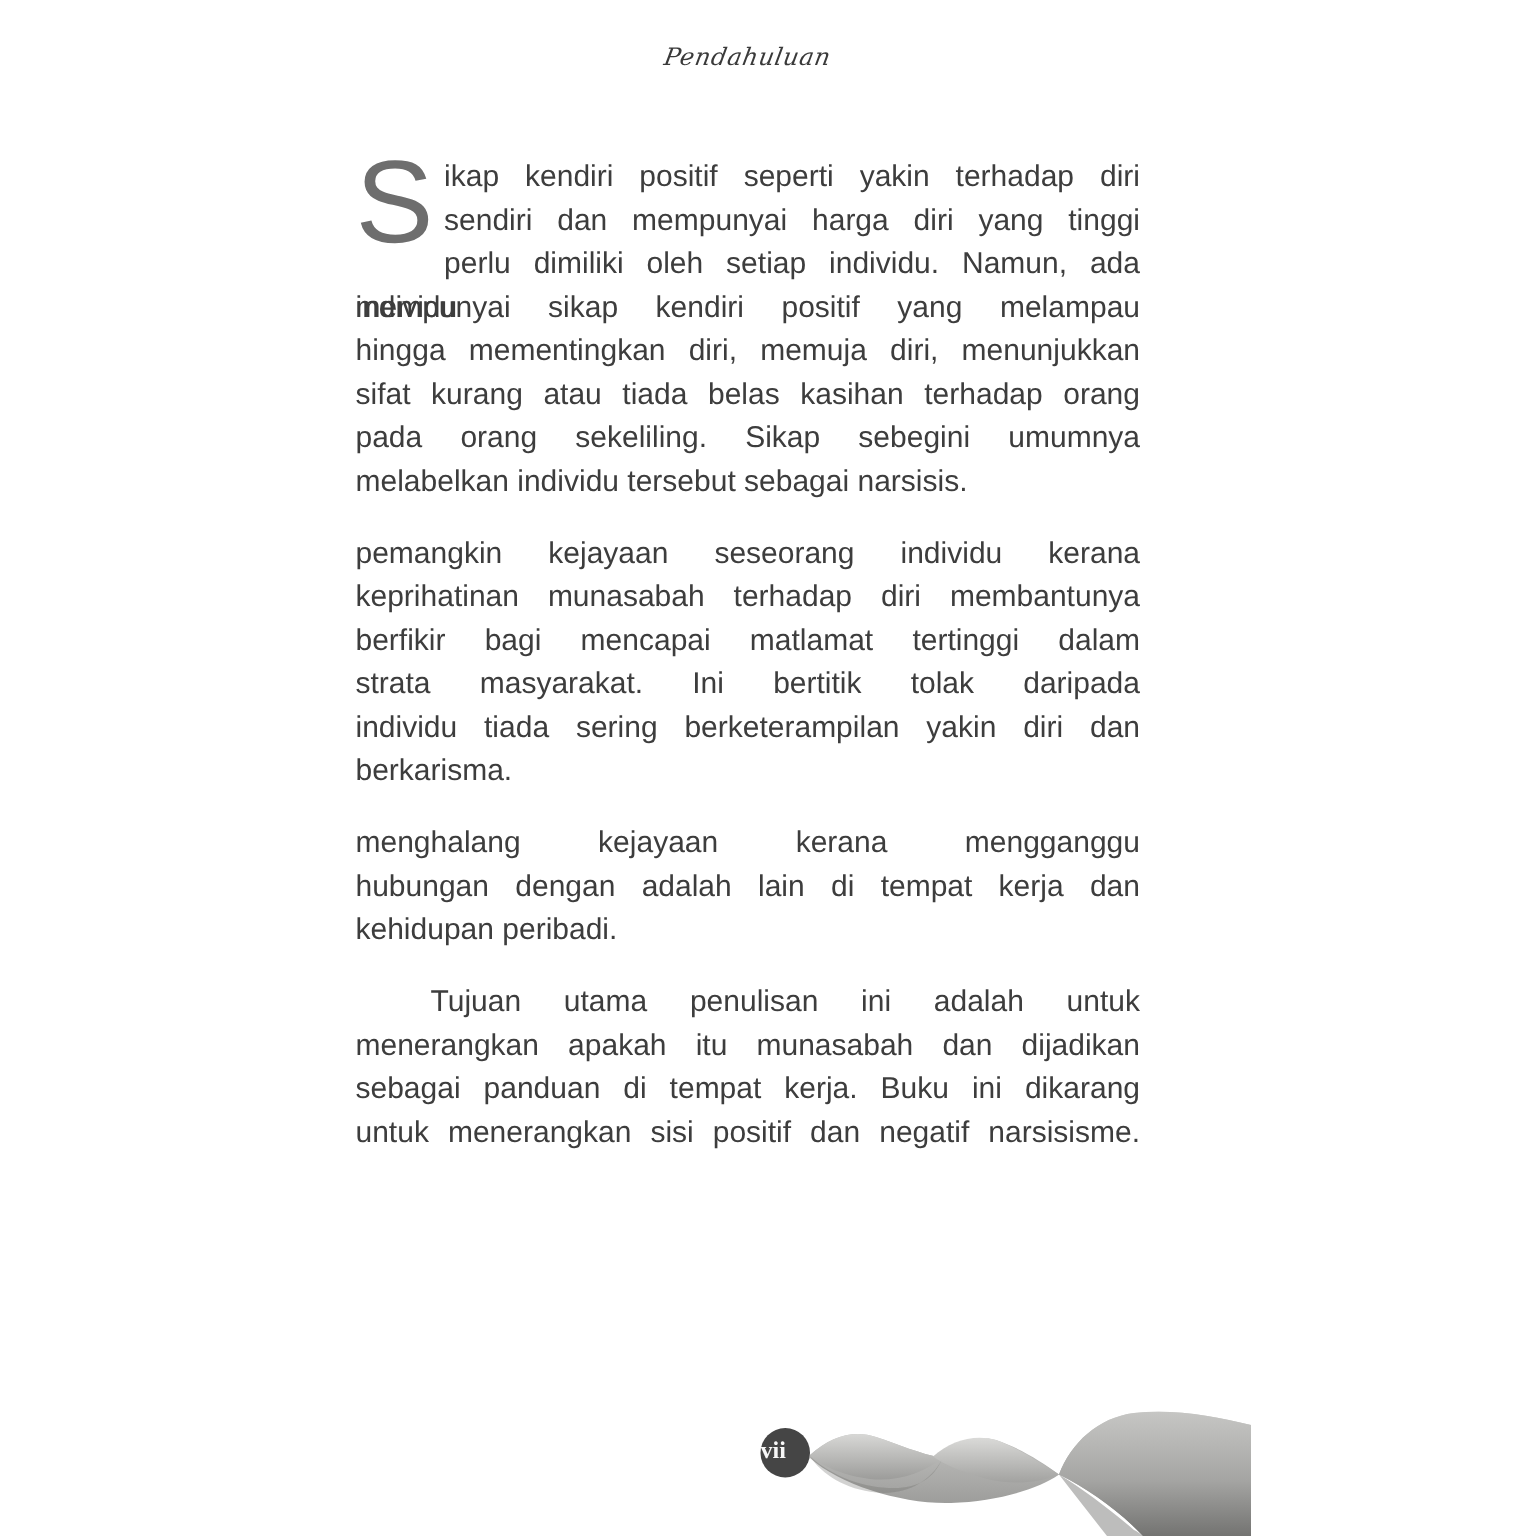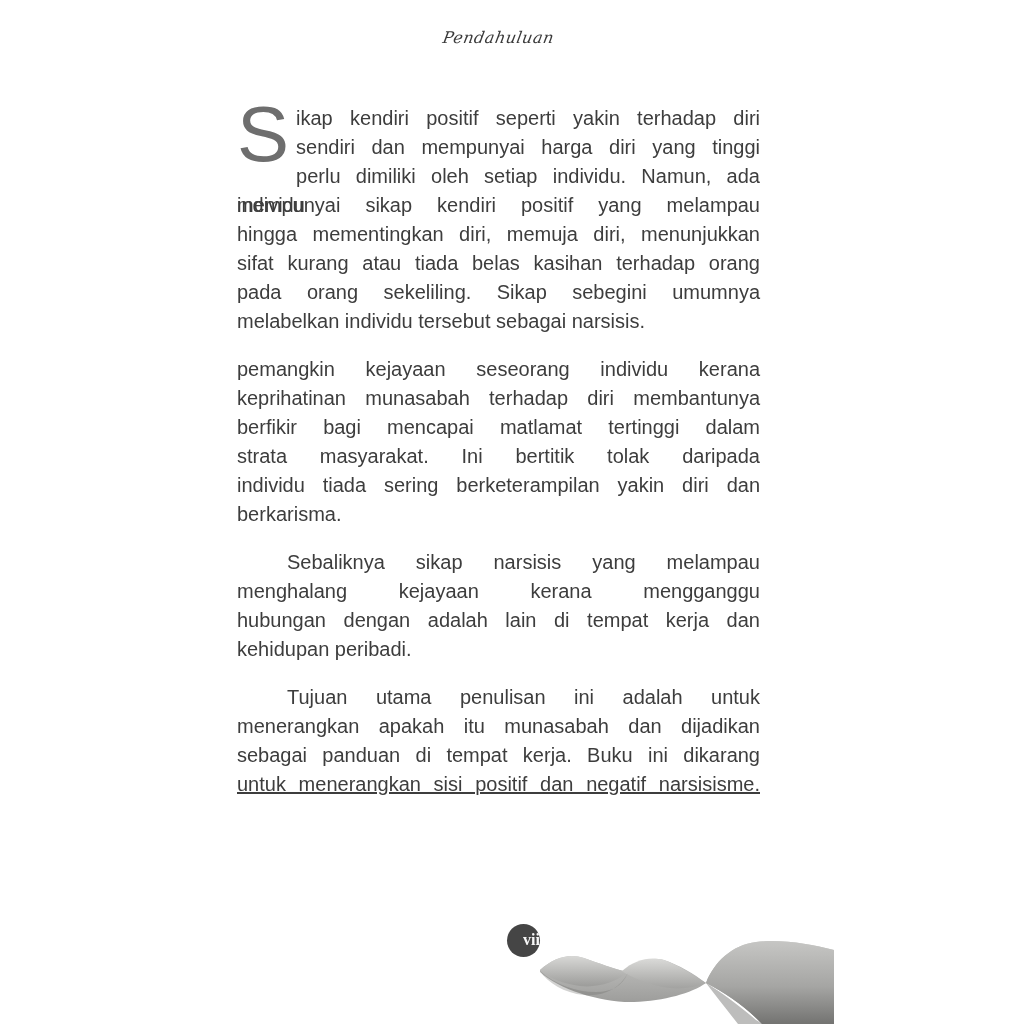--- a/index.html
+++ b/index.html
@@ -44,45 +44,45 @@
   }
   .para { margin-bottom: 19px; overflow: visible; }
   .para:last-child { margin-bottom: 0; }
   .line {
     text-align: justify;
     text-align-last: justify;
     white-space: normal;
     height: 29px;
   }
   .line.last { text-align-last: left; }
-  .para:last-child .line.last { text-align-last: justify; text-decoration: underline; }
+  .para:last-child .line.last { text-align-last: justify; }
   .para.indent .line.first { text-indent: 50px; }
   .dropcap {
     float: left;
     font-size: 78px;
     line-height: 56px;
     height: 58px;
     margin: 2px 7px 0 0;
     color: var(--dropcap-color);
     font-weight: 400;
   }
   .ribbon {
     position: absolute;
     left: 516px; top: 900px;
     width: 320px; height: 124px;
   }
   .page-circle {
     position: absolute;
-    left: 507px; top: 924px;
+    left: 507px; top: 952px;
     width: 33px; height: 33px;
     border-radius: 50%;
     background: var(--badge-bg);
     display: flex;
     align-items: center;
-    justify-content: flex-end;
+    justify-content: flex-start;
   }
   .page-circle span {
     font-family: "Liberation Serif", serif;
     font-weight: bold;
     font-size: 16px;
     color: var(--badge-text);
     padding-bottom: 2px;
   }
 </style>
 </head>
@@ -108,21 +108,20 @@
       </div>
       <div class="para indent">
         <div class="line">pemangkin kejayaan seseorang individu kerana</div>
         <div class="line">keprihatinan munasabah terhadap diri membantunya</div>
         <div class="line">berfikir bagi mencapai matlamat tertinggi dalam</div>
         <div class="line">strata masyarakat. Ini bertitik tolak daripada</div>
         <div class="line">individu tiada sering berketerampilan yakin diri dan</div>
         <div class="line last">berkarisma.</div>
       </div>
       <div class="para indent">
-        <div class="line first">Sebaliknya sikap narsisis yang melampau</div>
         <div class="line">menghalang kejayaan kerana mengganggu</div>
         <div class="line">hubungan dengan adalah lain di tempat kerja dan</div>
         <div class="line last">kehidupan peribadi.</div>
       </div>
       <div class="para indent">
         <div class="line first">Tujuan utama penulisan ini adalah untuk</div>
         <div class="line">menerangkan apakah itu munasabah dan dijadikan</div>
         <div class="line">sebagai panduan di tempat kerja. Buku ini dikarang</div>
         <div class="line last">untuk menerangkan sisi positif dan negatif narsisisme.</div>
       </div>

